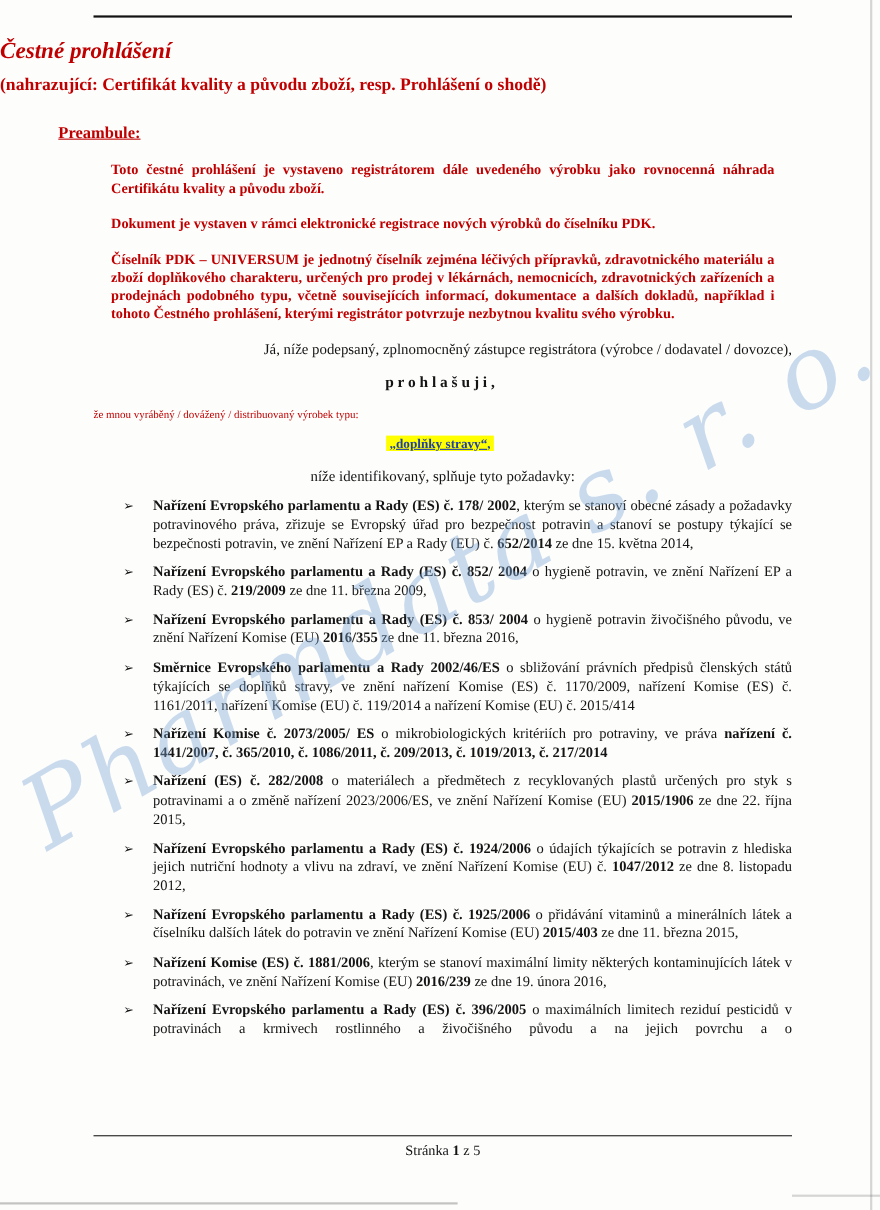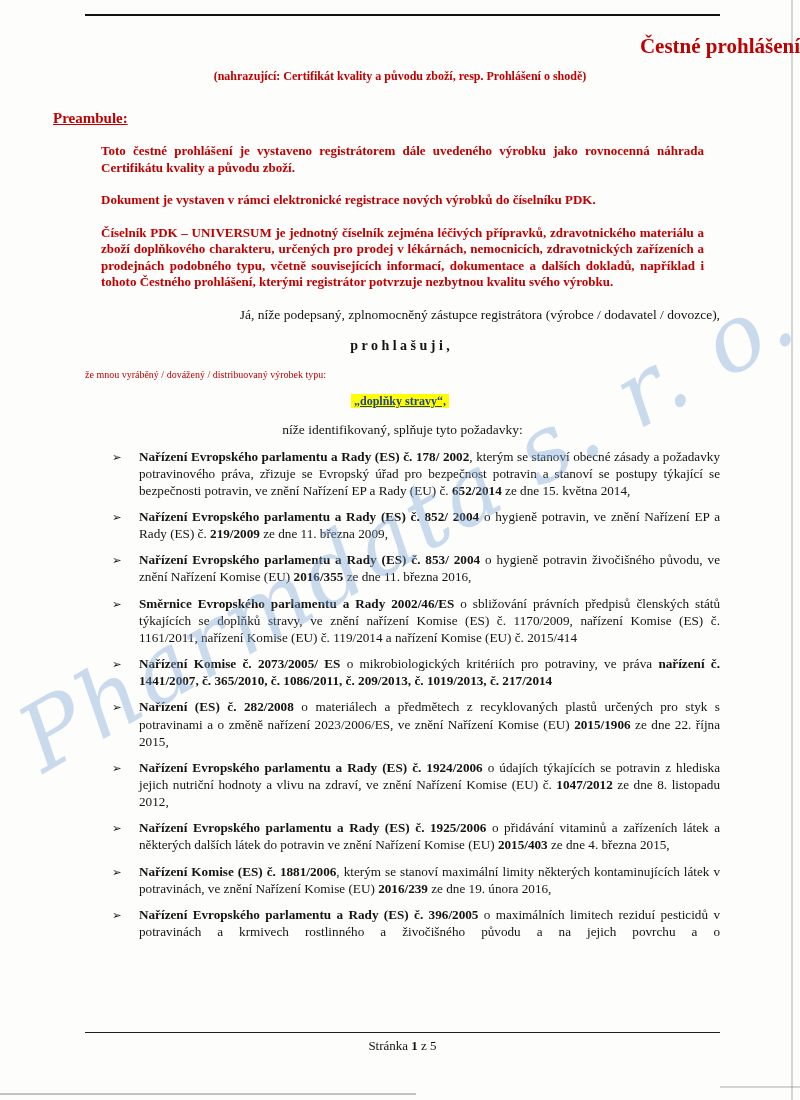--- a/index.html
+++ b/index.html
@@ -17,22 +17,22 @@
     background:#fdfdfc;
     overflow:hidden;
     font-family:"Liberation Serif", serif;
     color:#141414;
   }
   
   .doc-header{margin:34px 80px 0 85px;text-align:right;}
   .doc-code{font-style:italic;font-size:13px;color:#1c1c1c;}
   .header-rule{margin:14px 80px 0 85px;border-top:2.5px solid #121212;}
   
-  .title{margin:18px 0 10px;text-align:right;color:var(--accent-red);font-size:21px;font-weight:bold;}
-  .subtitle{margin-top:5px;text-align:center;color:var(--accent-red);font-size:12px;font-weight:bold;}
+  .title{margin:18px 0 10px;text-align:left;color:var(--accent-red);font-size:21px;font-weight:bold;font-style:italic;}
+  .subtitle{margin-top:5px;text-align:left;color:var(--accent-red);font-size:16px;font-weight:bold;}
   
   .preambule-heading{margin:26px 80px 0 53px;color:var(--accent-red);font-weight:bold;font-size:15px;text-decoration:underline;}
   .preambule-body{margin:7px 80px 0 85px;}
   .preambule-body p{margin:16px;color:var(--accent-red);font-weight:bold;font-size:13px;line-height:1.27;text-align:justify;}
   
   .intro{margin:12px 80px 12px 85px;text-align:right;font-size:13.5px;}
   .verb{margin:15px 0 0;text-align:center;font-weight:bold;font-size:14px;}
   .product-line{margin:15px 80px 0 85px;color:var(--accent-red);font-size:10px;}
   .product-type-row{margin-top:11px;text-align:center;}
   .product-type{background:var(--highlight-yellow);color:var(--product-blue);font-weight:bold;font-size:12px;text-decoration:underline;padding:0 3px;}
@@ -116,21 +116,21 @@
       <div class="req">
         <span class="bullet">➢</span>
         <span class="req-text"><span class="seg-bold">Nařízení (ES) č. 282/2008</span><span> o materiálech a předmětech z recyklovaných plastů určených pro styk s potravinami a o změně nařízení 2023/2006/ES, ve znění Nařízení Komise (EU) </span><span class="seg-bold">2015/1906</span><span> ze dne 22. října 2015,</span></span>
       </div>
       <div class="req">
         <span class="bullet">➢</span>
         <span class="req-text"><span class="seg-bold">Nařízení Evropského parlamentu a Rady (ES) č. 1924/2006</span><span> o údajích týkajících se potravin z hlediska jejich nutriční hodnoty a vlivu na zdraví, ve znění Nařízení Komise (EU) č. </span><span class="seg-bold">1047/2012</span><span> ze dne 8. listopadu 2012,</span></span>
       </div>
       <div class="req">
         <span class="bullet">➢</span>
-        <span class="req-text"><span class="seg-bold">Nařízení Evropského parlamentu a Rady (ES) č. 1925/2006</span><span> o přidávání vitaminů a zařízeních látek a některých dalších látek do potravin ve znění Nařízení Komise (EU) </span><span class="seg-bold">2015/403</span><span> ze dne 4. března 2015,</span></span>
+        <span class="req-text"><span class="seg-bold">Nařízení Evropského parlamentu a Rady (ES) č. 1925/2006</span><span> o přidávání vitaminů a minerálních látek a číselníku dalších látek do potravin ve znění Nařízení Komise (EU) </span><span class="seg-bold">2015/403</span><span> ze dne 11. března 2015,</span></span>
       </div>
       <div class="req">
         <span class="bullet">➢</span>
         <span class="req-text"><span class="seg-bold">Nařízení Komise (ES) č. 1881/2006</span><span>, kterým se stanoví maximální limity některých kontaminujících látek v potravinách, ve znění Nařízení Komise (EU) </span><span class="seg-bold">2016/239</span><span> ze dne 19. února 2016,</span></span>
       </div>
       <div class="req">
         <span class="bullet">➢</span>
         <span class="req-text"><span class="seg-bold">Nařízení Evropského parlamentu a Rady (ES) č. 396/2005</span><span> o maximálních limitech reziduí pesticidů v potravinách a krmivech rostlinného a živočišného původu a na jejich povrchu a o</span></span>
       </div>
     </div>

